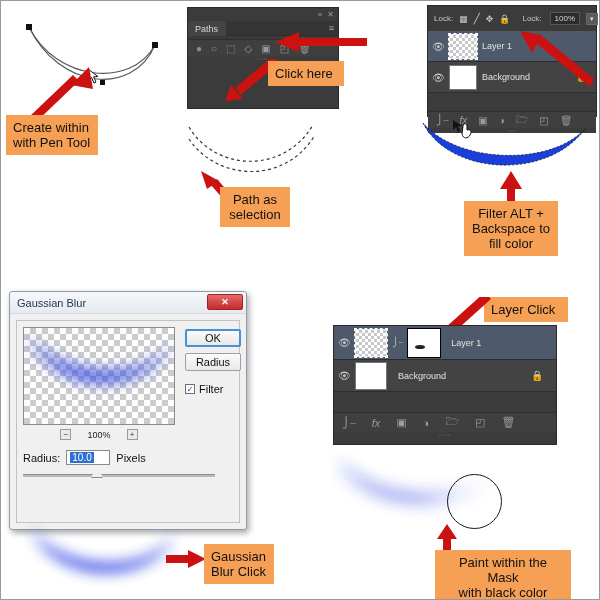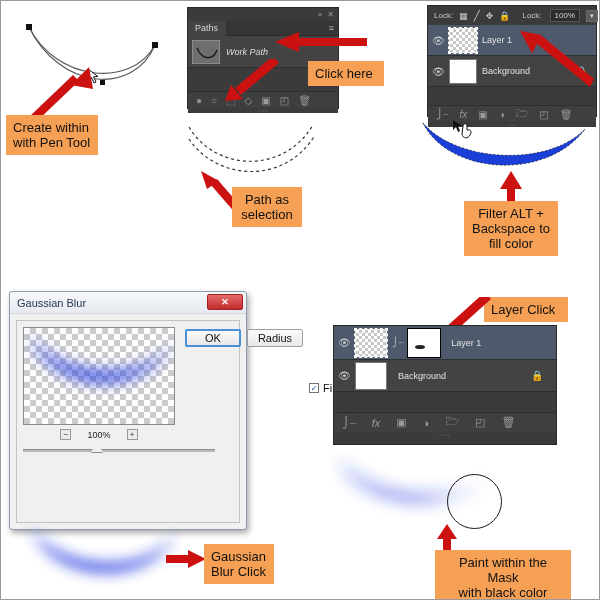--- a/index.html
+++ b/index.html
@@ -37,21 +37,21 @@
     font-size:9px;
     font-family:"Liberation Sans", sans-serif;
   }
   .ps-titlebar {
     height:13px; background:#3b3b3b;
     display:flex; align-items:center; justify-content:flex-end;
     padding-right:4px; gap:5px; color:#9a9a9a; font-size:8px;
   }
   .ps-tabrow {
     height:15px; background:#353535;
-    display:flex; align-items:center;
+    display:flex; align-items:flex-start;
     border-bottom:1px solid #2b2b2b;
     position:relative;
   }
   .ps-tab {
     background:#444444; color:#d6d6d6;
     padding:2px 8px 2px 7px; font-size:9px;
     height:15px; display:flex; align-items:center;
   }
   .ps-menu-btn {
     position:absolute; right:4px; top:3px;
@@ -76,21 +76,21 @@
     height:17px; background:#3f3f3f; border-top:1px solid #2e2e2e;
     display:flex; align-items:center; gap:9px; padding:0 8px;
   }
   .ps-grip {
     height:5px; background:#3b3b3b;
     display:flex; align-items:center; justify-content:center;
   }
 
   
   .lock-row {
-    height:19px; display:flex; align-items:center; gap:6px;
+    height:25px; display:flex; align-items:center; gap:6px;
     padding:0 6px; background:#3b3b3b; font-size:8px; color:#c6c6c6;
   }
   .fill-box {
     background:#2c2c2c; border:1px solid #555; color:#d8d8d8;
     font-size:8px; padding:1px 4px; margin-left:2px;
   }
   .fill-arrow {
     background:#5a5a5a; color:#ddd; font-size:7px;
     padding:1px 3px; border:1px solid #6a6a6a;
   }
@@ -233,30 +233,20 @@
 
 <div class="ps-panel" style="left:186px; top:6px; width:152px; height:102px;">
   <div class="ps-titlebar">
     <span>«</span>
     <span>✕</span>
   </div>
   <div class="ps-tabrow">
     <div class="ps-tab">Paths</div>
     <div class="ps-menu-btn">≡</div>
   </div>
-  <div class="ps-body" style="height:52px;">
-    <div class="path-row">
-      <div class="path-thumb">
-        <svg width="28" height="24" viewBox="0 0 28 24" style="display:block">
-          <path d="M4,7 C9,19 20,20 24,9" fill="none" stroke="#161616" stroke-width="1.4"></path>
-        </svg>
-      </div>
-      <div class="path-name">Work Path</div>
-    </div>
-  </div>
   <div class="ps-footer" style="margin-top:3px;">
     <span style="color:#8d8d8d;font-size:10px;">●</span>
     <span style="color:#8d8d8d;font-size:10px;">○</span>
     <span style="color:#9a9a9a;font-size:10px;">⬚</span>
     <span style="color:#9a9a9a;font-size:10px;">◇</span>
     <span style="color:#9a9a9a;font-size:10px;">▣</span>
     <span style="color:#9a9a9a;font-size:10px;">◰</span>
     <span style="color:#9a9a9a;font-size:10px;">🗑</span>
   </div>
   <div class="ps-grip">
@@ -271,21 +261,21 @@
   </g>
 </svg>
 
 <svg class="arrow" style="left:216px; top:58px;" width="66" height="44" viewBox="0 0 66 44">
   <g fill="#cc1111">
     <path d="M62,4 L24,36 L18,29 L56,-3 Z"></path>
     <path d="M8,42 L26,40 L14,26 Z"></path>
   </g>
 </svg>
 
-<div class="callout" style="left:267px; top:60px; width:76px;margin-left:40px;">Click here</div>
+<div class="callout" style="left:267px; top:60px; width:76px;">Click here</div>
 
 <div class="ps-panel" style="left:426px; top:4px; width:170px; height:112px;">
   <div class="lock-row">
     <span>Lock:</span>
     <span style="font-size:9px;">▦</span>
     <span style="font-size:10px;">╱</span>
     <span style="font-size:9px;">✥</span>
     <span style="font-size:9px;">🔒</span>
     <span style="flex:1"></span>
     <span>Lock:</span>
@@ -335,21 +325,21 @@
   <path d="M2,20 C30,62 98,66 128,16" fill="none" stroke="#333" stroke-width="1.2" stroke-dasharray="3,3"></path>
 </svg>
 
 <svg class="arrow" style="left:196px; top:168px;" width="46" height="48" viewBox="0 0 46 48">
   <g fill="#cc1111">
     <path d="M40,46 L14,16 L20,10 L46,40 Z"></path>
     <path d="M4,2 L22,12 L10,20 Z"></path>
   </g>
 </svg>
 
-<div class="callout center" style="left:231px; top:186px; width:70px;">Path as
+<div class="callout center" style="left:219px; top:186px; width:70px;">Path as
 selection</div>
 
 <svg class="abs" style="left:418px; top:118px;" width="172" height="62" viewBox="0 0 172 62">
   <path d="M4,4 C30,56 128,62 166,10 C130,48 38,44 4,4 Z" fill="#1a3fd8" stroke="#111" stroke-width="0.7" stroke-dasharray="2,2"></path>
 </svg>
 
 <svg class="abs" style="left:450px; top:118px;" width="24" height="22" viewBox="0 0 24 22">
   <path d="M2,1 L2,11 L5,8 L7,13 L9,12 L7,7 L11,7 Z" fill="#111"></path>
   <path d="M12,7 C12,4 16,4 16,7 L16,11 C20,10 21,13 19,16 C17,20 12,20 11,15 Z" fill="#fff" stroke="#111" stroke-width="1"></path>
 </svg>
@@ -384,30 +374,37 @@
             <path d="M4,6 C26,66 118,74 150,14 C120,56 34,50 4,6 Z" fill="#2b3fe0" filter="url(#fblur)" opacity="0.85"></path>
           </svg>
         </div>
         <div class="zoom-row">
           <span class="zoom-btn">−</span>
           <span>100%</span>
           <span class="zoom-btn">+</span>
         </div>
       </div>
 
-      <div style="display:flex; flex-direction:row; gap:6px; padding-top:2px;">
+      <div style="display:flex; flex-direction:column; gap:6px; padding-top:2px;">
         <div class="win-btn default">OK</div>
         <div class="win-btn">Radius</div>
         <div style="display:flex; align-items:center; gap:4px; margin-top:6px;">
           <span class="chk">✓</span>
           <span style="font-size:11px;color:#111;">Filter</span>
         </div>
       </div>
     </div>
 
+    <div class="radius-row">
+      <span>Radius:</span>
+      <span class="radius-input">
+        <span class="radius-hl">10.0</span>
+      </span>
+      <span>Pixels</span>
+    </div>
 
     <div class="slider-track">
       <div class="slider-thumb"></div>
     </div>
   </div>
 </div>
 
 <svg class="abs" style="left:22px; top:522px;" width="160" height="72" viewBox="0 0 160 72">
   <defs>
     <filter id="fblur2" x="-50%" y="-50%" width="200%" height="200%">

